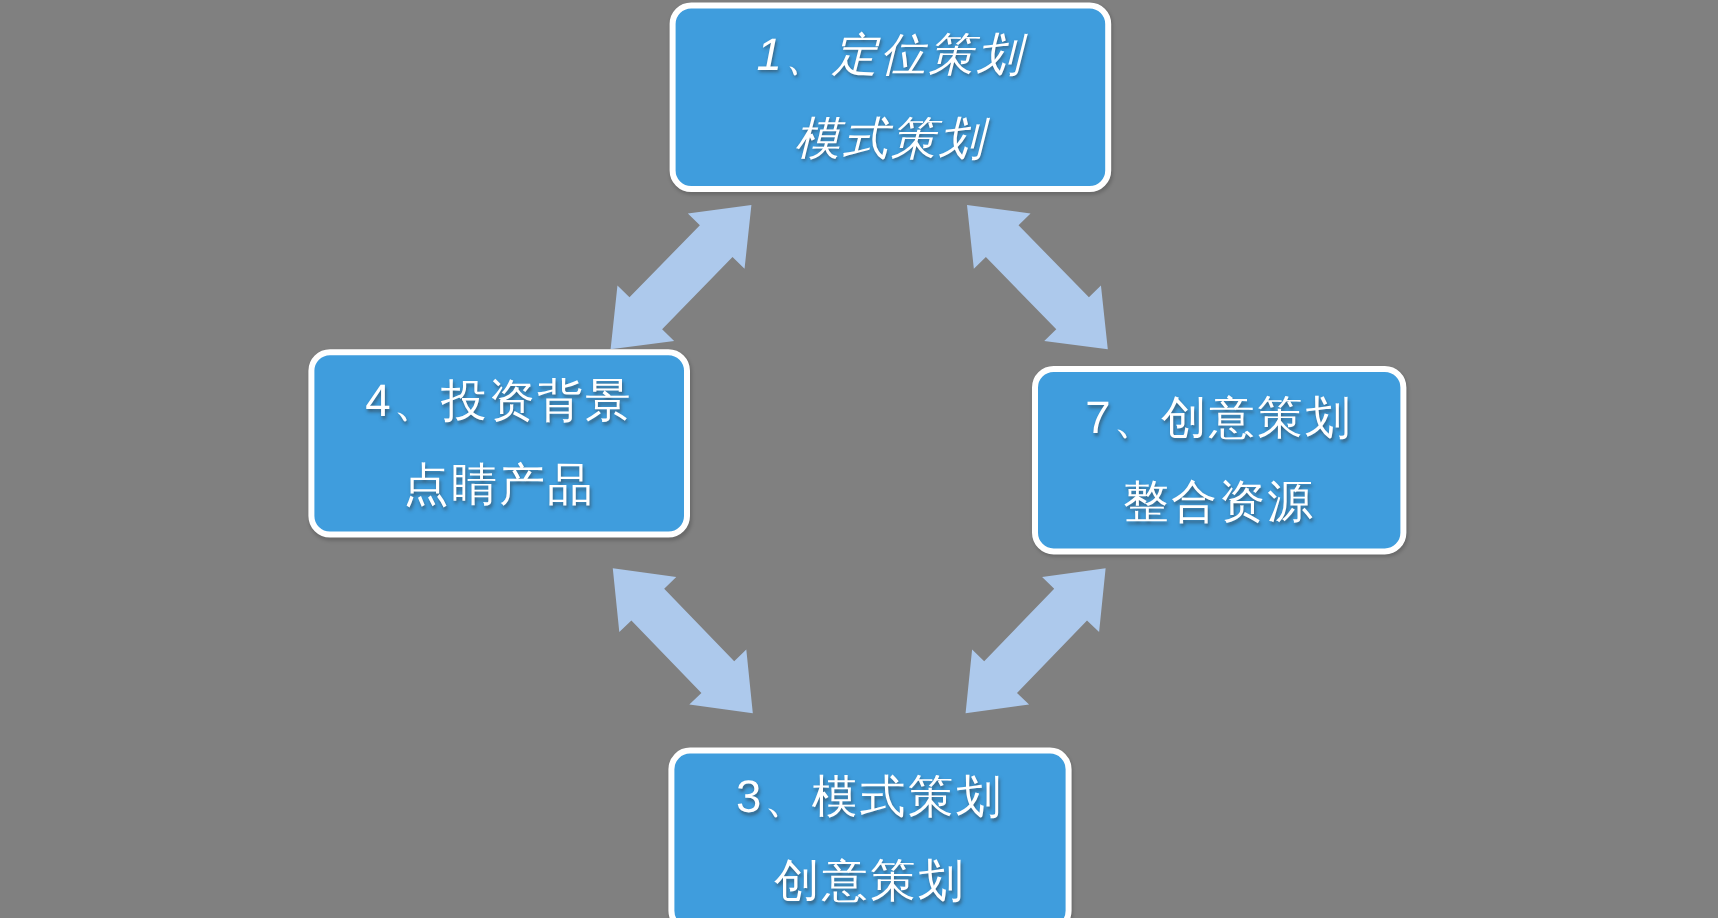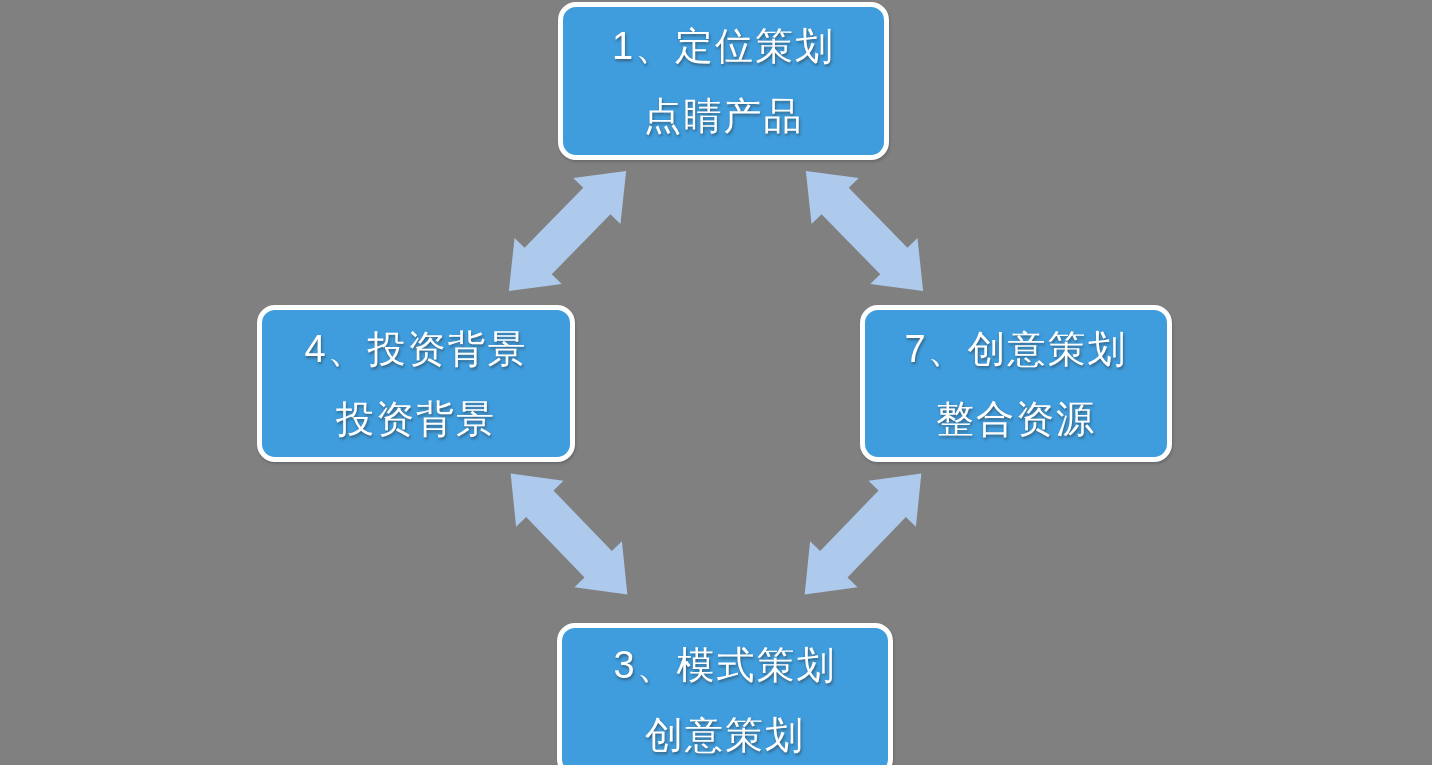--- a/index.html
+++ b/index.html
@@ -39,53 +39,53 @@
     justify-content: center;
     font-size: 38px;
     letter-spacing: 2px;
     box-shadow: 1px 2px 3px rgba(0,0,0,0.18);
   }
   .node-line {
     line-height: 70px;
     white-space: nowrap;
     text-shadow: 1px 2px 3px rgba(45,45,45,0.55);
   }
-  .node-top    { left: 558px; top: 2px;   width: 331px; height: 158px; }
+  .node-top    { left: 558px; top: 2px;   width: 368px; height: 158px; font-style: italic; }
   .node-right  { left: 860px; top: 305px; width: 312px; height: 157px; }
   .node-bottom { left: 557px; top: 623px; width: 336px; height: 154px; }
-  .node-left   { left: 257px; top: 305px; width: 318px; height: 157px; text-align: center; }
+  .node-left   { left: 257px; top: 291px; width: 318px; height: 157px; text-align: center; }
 </style>
 </head>
 <body>
 
 <div class="canvas">
 
   <svg class="arrows-layer" viewBox="0 0 1432 765" aria-hidden="true">
     <defs>
       <polygon id="dbl-arrow-shape" points="-84,0 -42,-33 -42,-19 42,-19 42,-33 84,0 42,33 42,19 -42,19 -42,33"></polygon>
     </defs>
     <use href="#dbl-arrow-shape" class="dbl-arrow" transform="translate(567.5,231) rotate(-45.7)"></use>
     <use href="#dbl-arrow-shape" class="dbl-arrow" transform="translate(864.5,231) rotate(45.7)"></use>
     <use href="#dbl-arrow-shape" class="dbl-arrow" transform="translate(569,534) rotate(46)"></use>
     <use href="#dbl-arrow-shape" class="dbl-arrow" transform="translate(863,534) rotate(-46)"></use>
   </svg>
 
   <div class="node node-top">
     <div class="node-line">1、定位策划</div>
-    <div class="node-line">点睛产品</div>
+    <div class="node-line">模式策划</div>
   </div>
 
   <div class="node node-right">
     <div class="node-line">7、创意策划</div>
     <div class="node-line">整合资源</div>
   </div>
 
   <div class="node node-bottom">
     <div class="node-line">3、模式策划</div>
     <div class="node-line">创意策划</div>
   </div>
 
   <div class="node node-left">
     <div class="node-line">4、投资背景</div>
-    <div class="node-line">投资背景</div>
+    <div class="node-line">点睛产品</div>
   </div>
 
 </div>
 
 </body></html>

